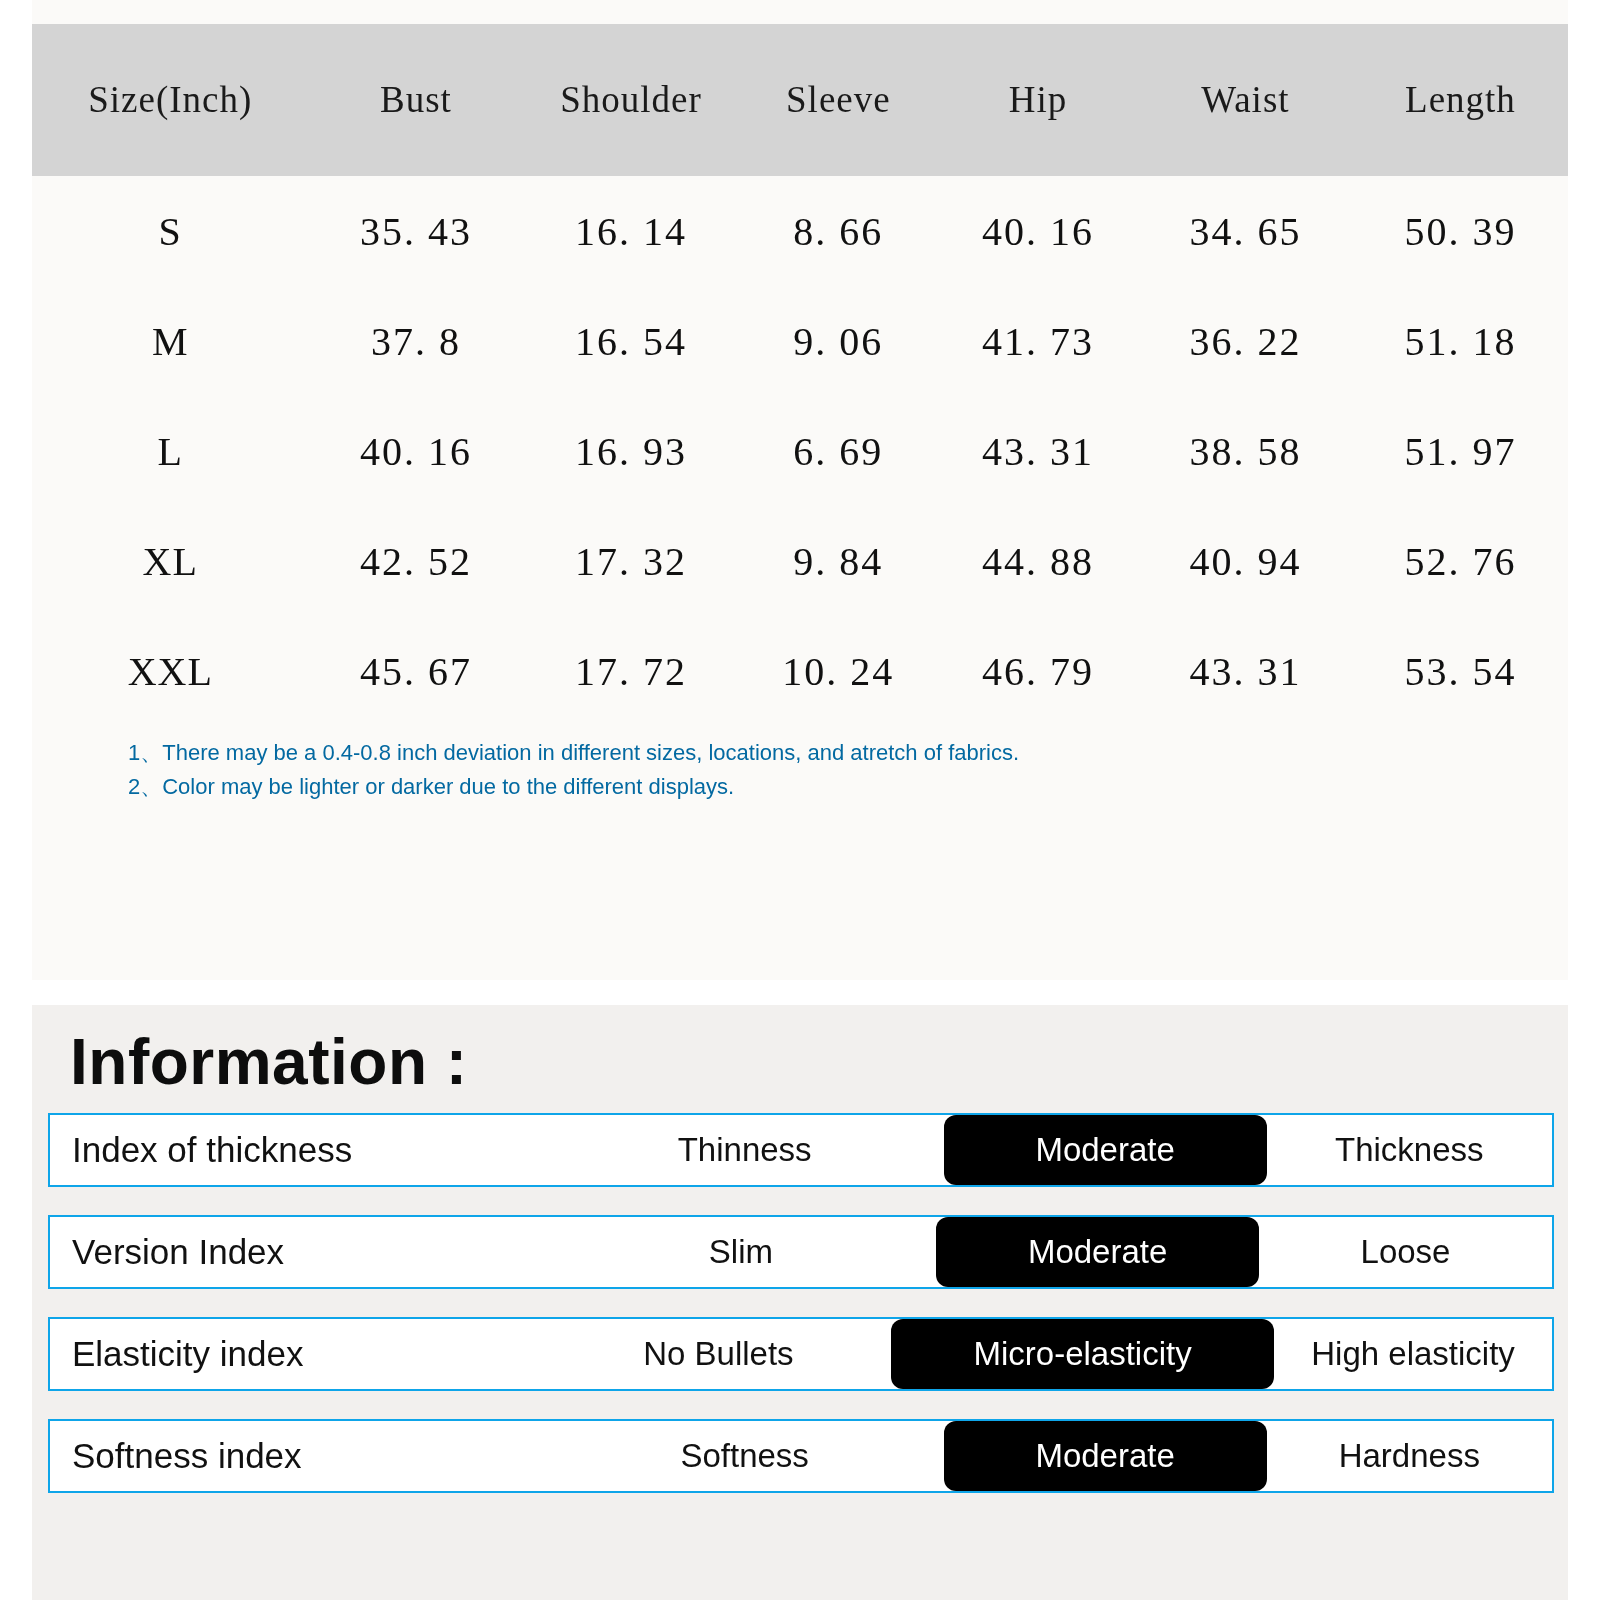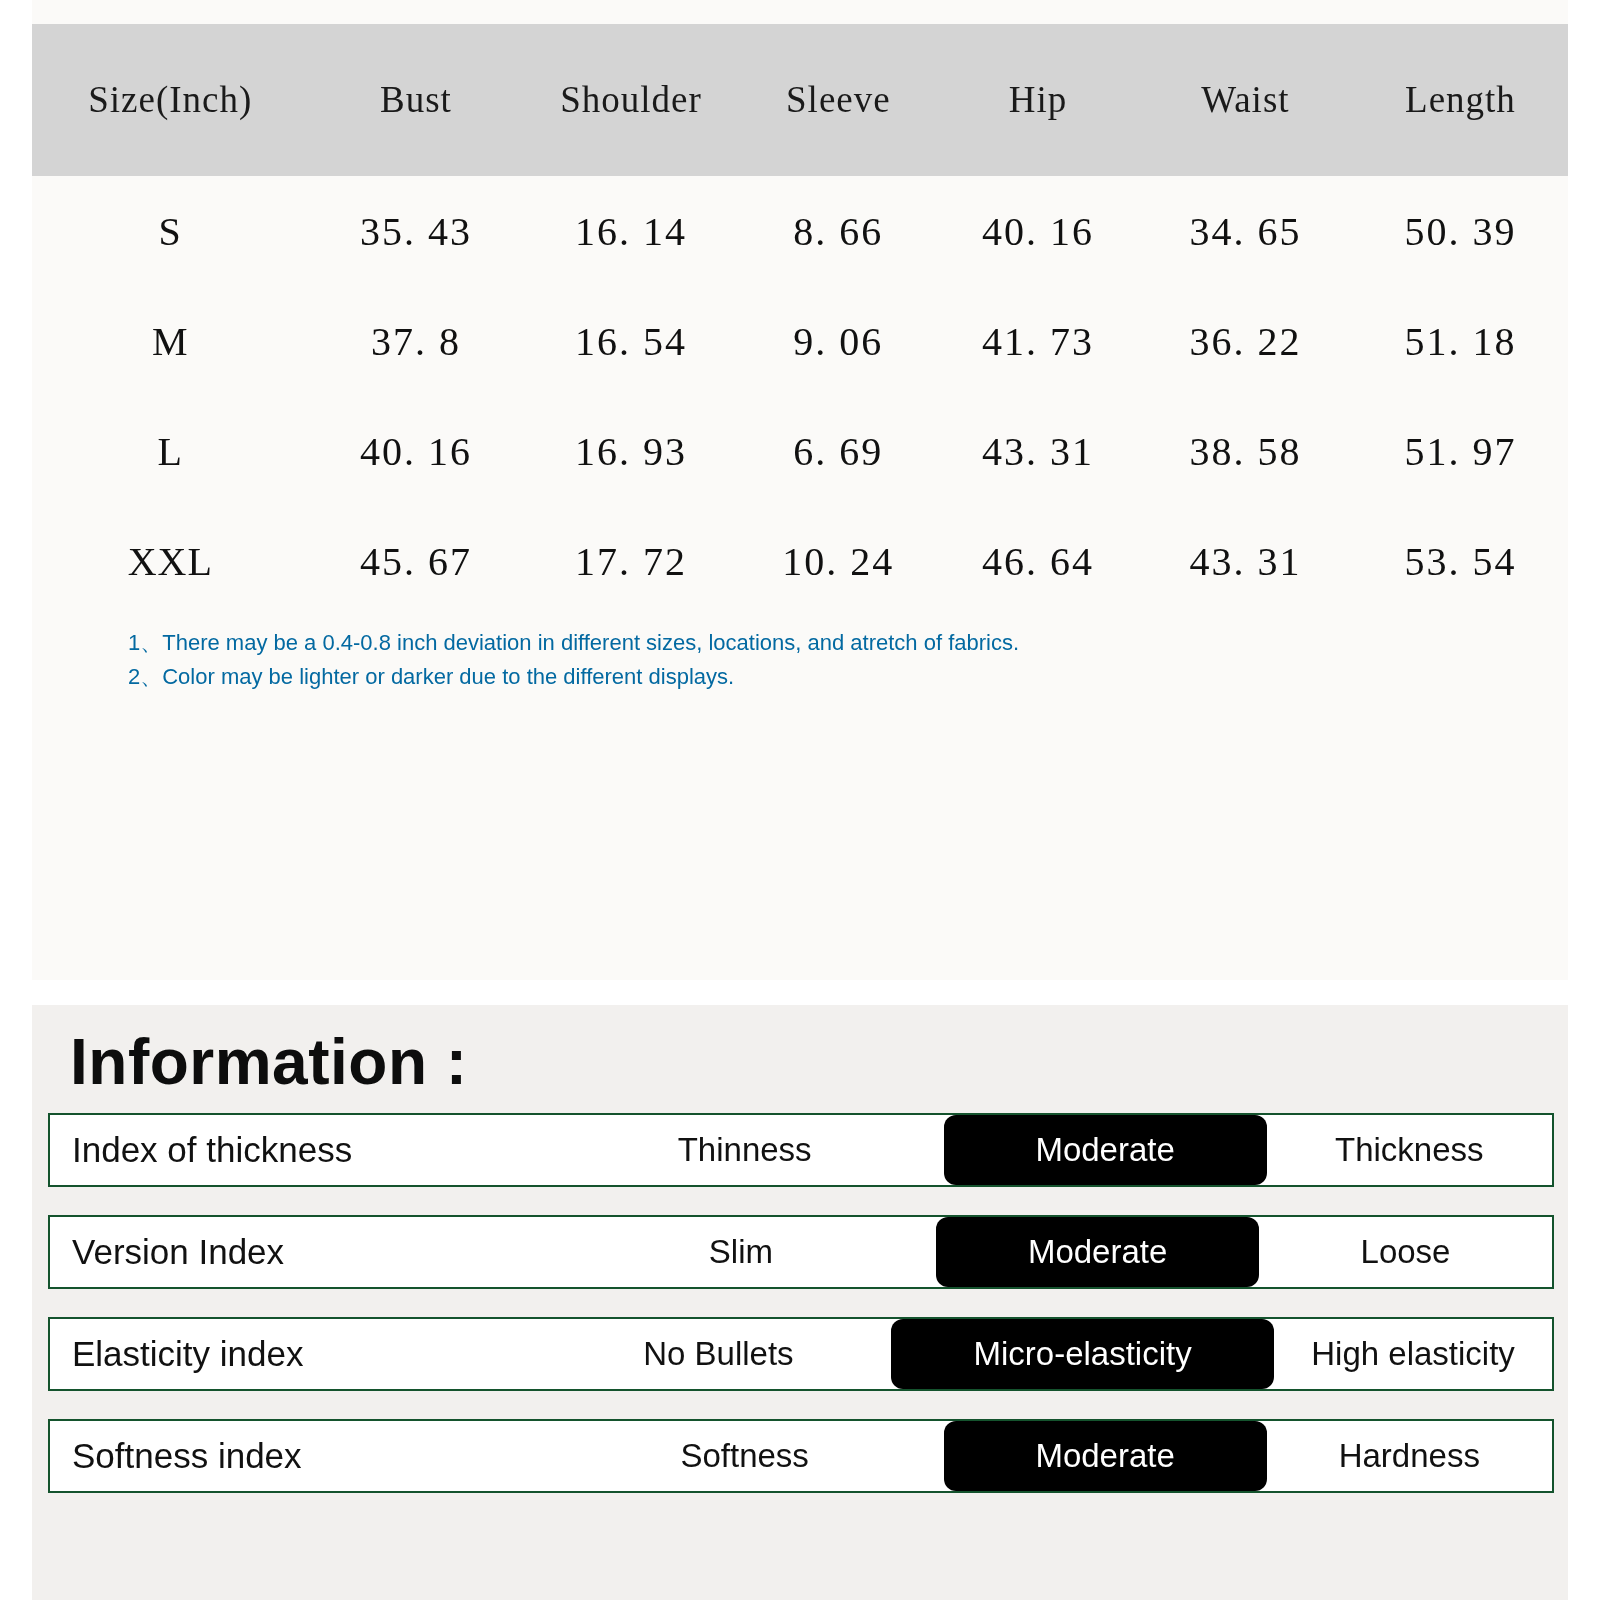--- a/index.html
+++ b/index.html
@@ -114,21 +114,21 @@
     letter-spacing: 0.5px;
   }
 
   .info-rows {
     margin-top: 14px;
     padding: 0 14px 0 16px;
   }
   .info-row {
     display: flex;
     align-items: stretch;
-    border: 2px solid #14532d;
+    border: 2px solid #0ea5e9;
     background: #ffffff;
     height: 74px;
     margin-bottom: 28px;
     box-sizing: border-box;
   }
   .info-cell {
     display: flex;
     align-items: center;
     justify-content: center;
     font-family: "Liberation Sans", sans-serif;
@@ -219,25 +219,34 @@
         <tr>
           <td class="size-label">L</td>
           <td>40. 16</td>
           <td>16. 93</td>
           <td>6. 69</td>
           <td>43. 31</td>
           <td>38. 58</td>
           <td>51. 97</td>
         </tr>
         <tr>
+          <td class="size-label">XL</td>
+          <td>42. 52</td>
+          <td>17. 32</td>
+          <td>9. 84</td>
+          <td>44. 88</td>
+          <td>40. 94</td>
+          <td>52. 76</td>
+        </tr>
+        <tr>
           <td class="size-label">XXL</td>
           <td>45. 67</td>
           <td>17. 72</td>
           <td>10. 24</td>
-          <td>46. 64</td>
+          <td>46. 79</td>
           <td>43. 31</td>
           <td>53. 54</td>
         </tr>
       </tbody>
     </table>
 
     <div class="notes">
       <div class="note-line">1、There may be a 0.4-0.8 inch deviation in different sizes, locations, and atretch of fabrics.</div>
       <div class="note-line">2、Color may be lighter or darker due to the different displays.</div>
     </div>

